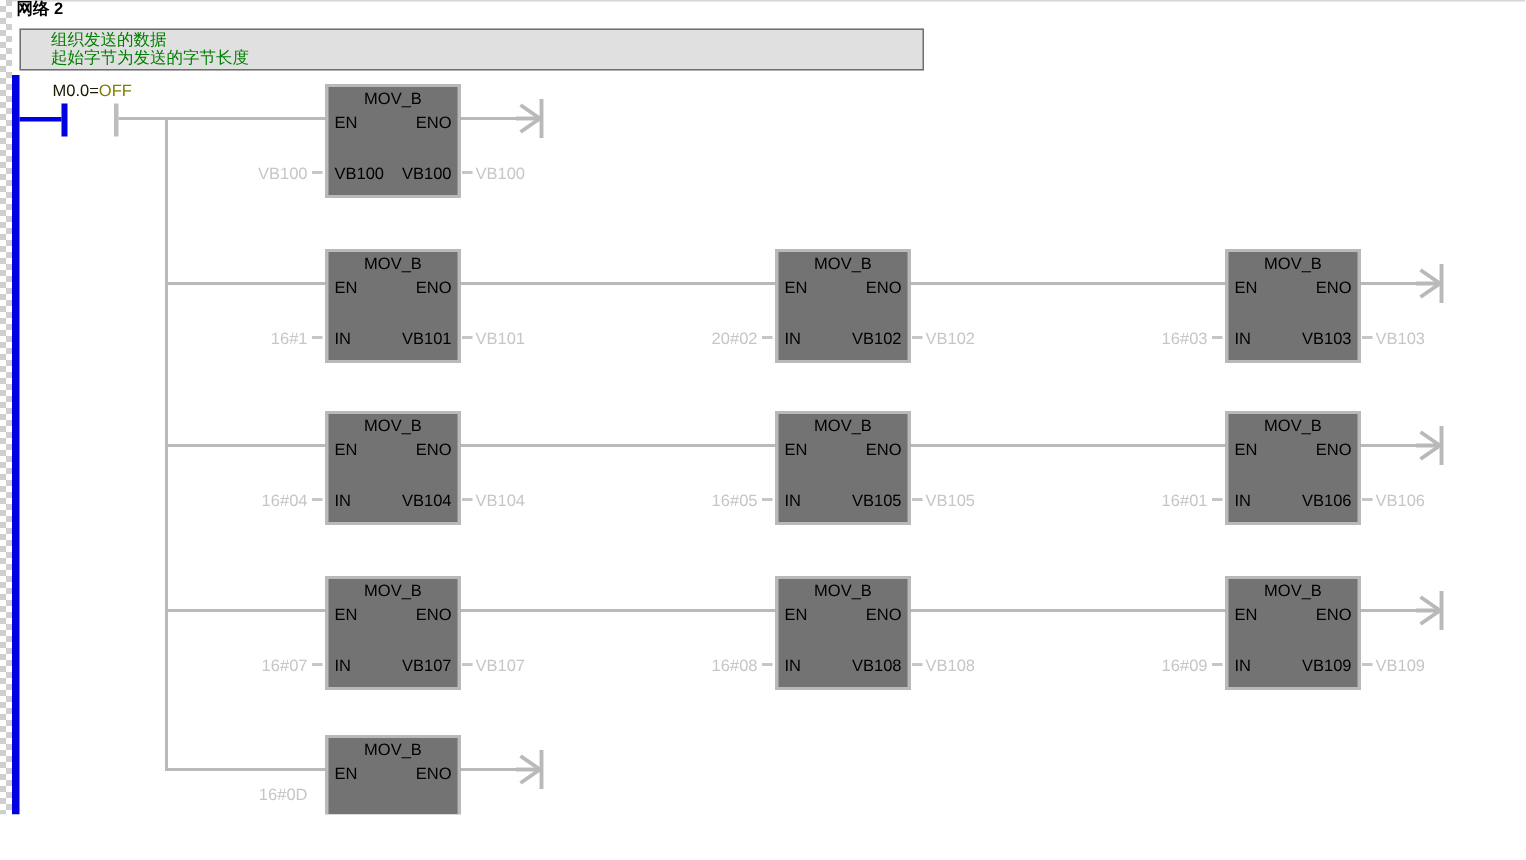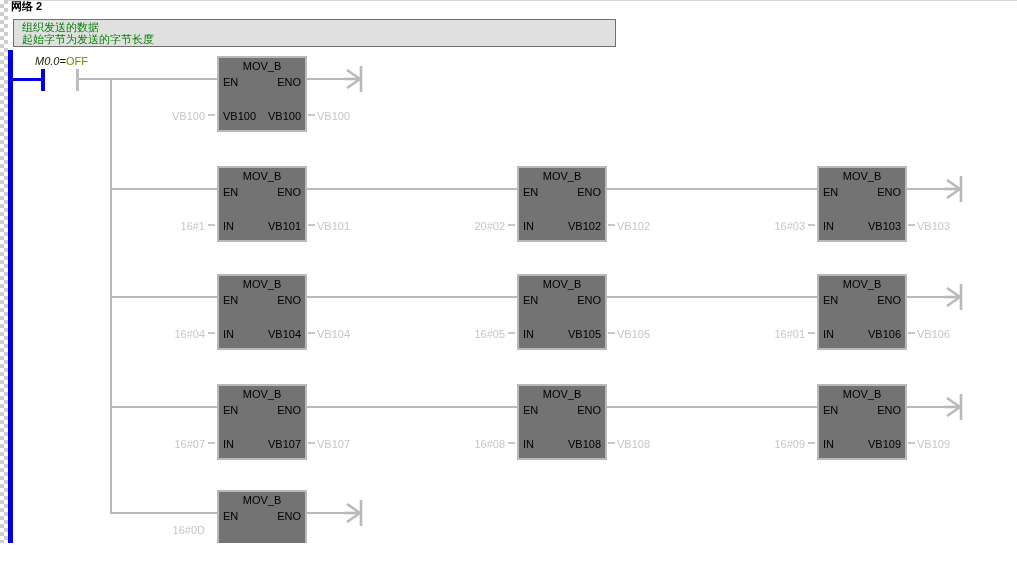--- a/index.html
+++ b/index.html
@@ -8,30 +8,30 @@
   
   .checker{position:absolute;left:0;top:0;width:8px;height:573px;background-color:#fff;
     background-image:
       linear-gradient(45deg,#cfcfcf 25%,transparent 25%,transparent 75%,#cfcfcf 75%),
       linear-gradient(45deg,#cfcfcf 25%,transparent 25%,transparent 75%,#cfcfcf 75%);
     background-size:8px 8px;background-position:0 0,4px 4px;}
   .topline{position:absolute;left:8px;top:0;width:1009px;height:1px;background:#d6d6d6;}
   .net-title{position:absolute;left:11px;top:1px;font-size:11px;line-height:11px;
              font-weight:bold;color:#000;white-space:nowrap;}
   .comment{position:absolute;left:13px;top:19px;width:603px;height:28px;box-sizing:border-box;
-           background:#e0e0e0;border:1px solid #6f6f6f;padding:1px 0 0 8px;
+           background:#e0e0e0;border:1px solid #6f6f6f;padding:1px 0 0 20px;
            font-size:11px;line-height:12px;color:#007f00;white-space:nowrap;}
   .rail{position:absolute;left:8px;top:50px;width:5px;height:523px;background:#0000e0;}
   .bw{position:absolute;background:#0000e0;}
   .w{position:absolute;height:2px;background:#b9b9b9;}
   .v{position:absolute;width:2px;background:#b9b9b9;}
   .gleg{position:absolute;width:3px;height:22px;background:#bdbdbd;}
   .bleg{position:absolute;width:4px;height:22px;background:#0000e0;}
   .clabel{position:absolute;left:35px;top:56px;font-size:11px;line-height:11px;white-space:nowrap;}
-  .clabel .op{color:#1a1a00;font-style:italic;}
+  .clabel .op{color:#1a1a00;}
   .clabel .val{color:#7f7f00;}
   .box{position:absolute;width:90px;height:76px;box-sizing:border-box;
        border:2px solid #b9b9b9;background:#737373;font-size:11px;line-height:11px;color:#000;}
   .bt{position:absolute;left:0;top:3px;width:100%;text-align:center;}
   .ben{position:absolute;left:4px;top:19px;}
   .beno{position:absolute;right:4px;top:19px;}
   .bin{position:absolute;left:4px;top:53px;}
   .bout{position:absolute;right:4px;top:53px;}
   .gl{position:absolute;color:#c6c6c6;font-size:11px;line-height:11px;white-space:nowrap;}
   .gl.l{width:58px;text-align:right;}

